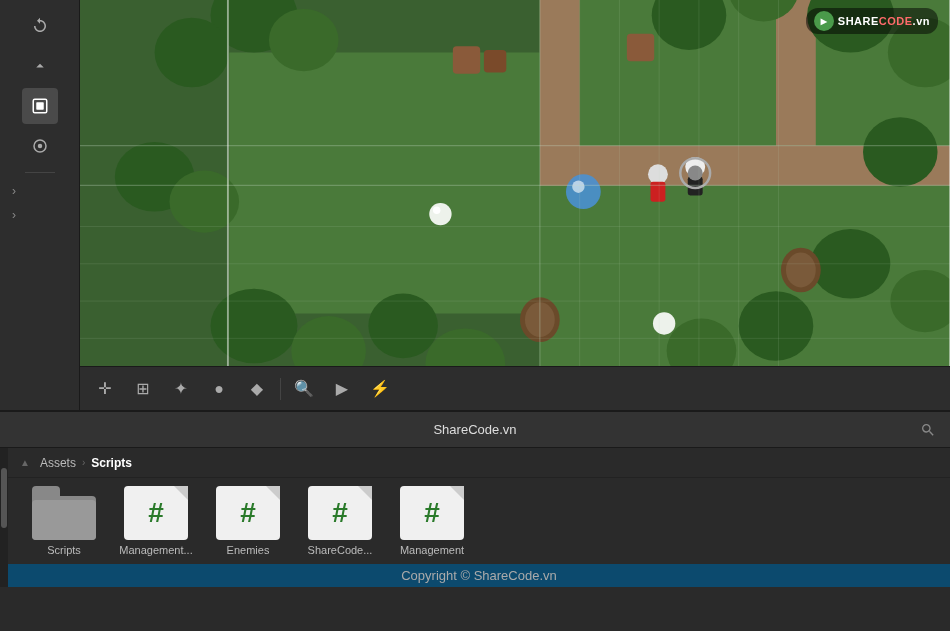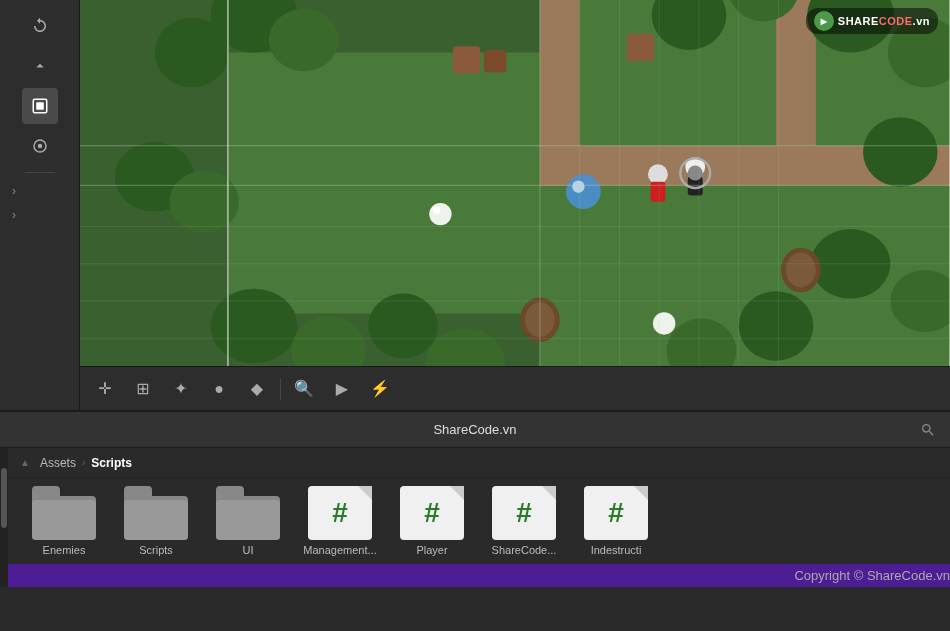--- a/index.html
+++ b/index.html
@@ -316,25 +316,25 @@
       font-size: 11px;
       color: #bbb;
       text-align: center;
       max-width: 80px;
       overflow: hidden;
       text-overflow: ellipsis;
       white-space: nowrap;
     }
 
     .copyright-text {
-      text-align: right;
+      text-align: center;
       font-size: 13px;
       color: #aaa;
       padding: 4px 0;
-      background: #4c1d95;
+      background: #0c4a6e;
     }
 
     .scene-svg {
       width: 100%;
       height: 100%;
     }
 
     
     .assets-scroll-indicator {
       width: 8px;
@@ -523,75 +523,59 @@
 
       <div class="breadcrumb">
         <span class="breadcrumb-expand">▲</span>
         <span class="breadcrumb-item">Assets</span>
         <span class="breadcrumb-arrow">›</span>
         <span class="breadcrumb-item active">Scripts</span>
       </div>
 
       <div class="assets-content">
 
-        <div class="asset-item">
-          <div class="asset-icon-folder">
-            <div class="folder-tab"></div>
-            <div class="folder-back"></div>
-            <div class="folder-front"></div>
-          </div>
-          <span class="asset-label">Enemies</span>
-        </div>
 
 
 
         <div class="asset-item">
           <div class="asset-icon-folder">
             <div class="folder-tab"></div>
             <div class="folder-back"></div>
             <div class="folder-front"></div>
           </div>
           <span class="asset-label">Scripts</span>
         </div>
 
-        <div class="asset-item">
-          <div class="asset-icon-folder">
-            <div class="folder-tab"></div>
-            <div class="folder-back"></div>
-            <div class="folder-front"></div>
-          </div>
-          <span class="asset-label">UI</span>
-        </div>
 
         <div class="asset-item">
           <div class="asset-icon-script green-hash">
             <span class="script-hash">#</span>
           </div>
           <span class="asset-label">Management...</span>
         </div>
 
         <div class="asset-item">
           <div class="asset-icon-script green-hash">
             <span class="script-hash">#</span>
           </div>
-          <span class="asset-label">Player</span>
+          <span class="asset-label">Enemies</span>
         </div>
 
         <div class="asset-item">
           <div class="asset-icon-script green-hash">
             <span class="script-hash">#</span>
           </div>
           <span class="asset-label">ShareCode...</span>
         </div>
 
         <div class="asset-item">
           <div class="asset-icon-script green-hash">
             <span class="script-hash">#</span>
           </div>
-          <span class="asset-label">Indestructi</span>
+          <span class="asset-label">Management</span>
         </div>
       </div>
 
       <div class="copyright-text">
         <span>Copyright © ShareCode.vn</span>
       </div>
     </div>
   </div>
 </div>
 

